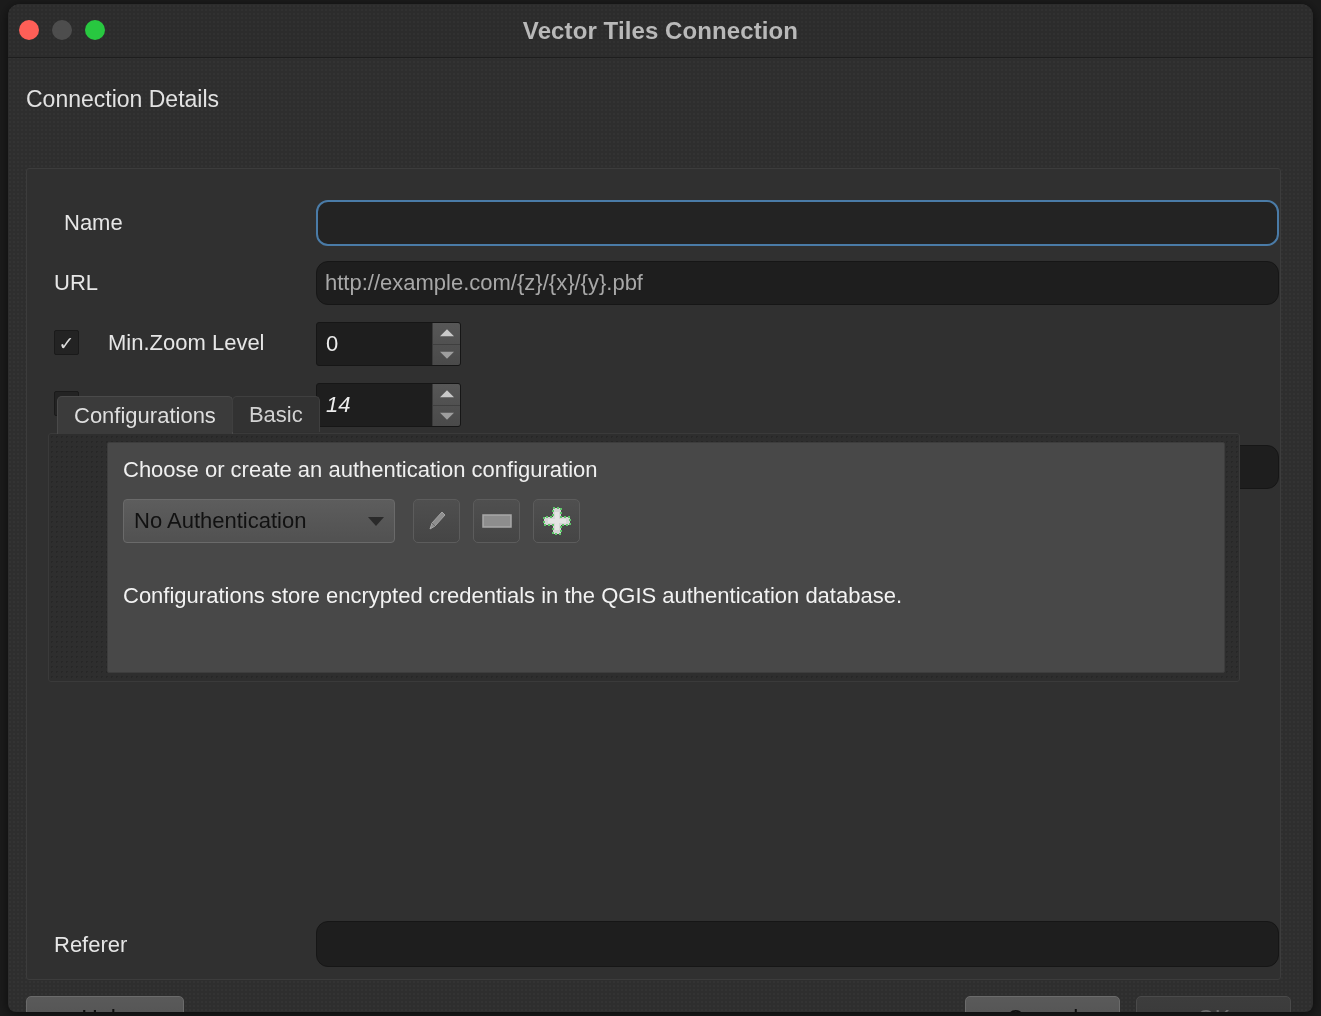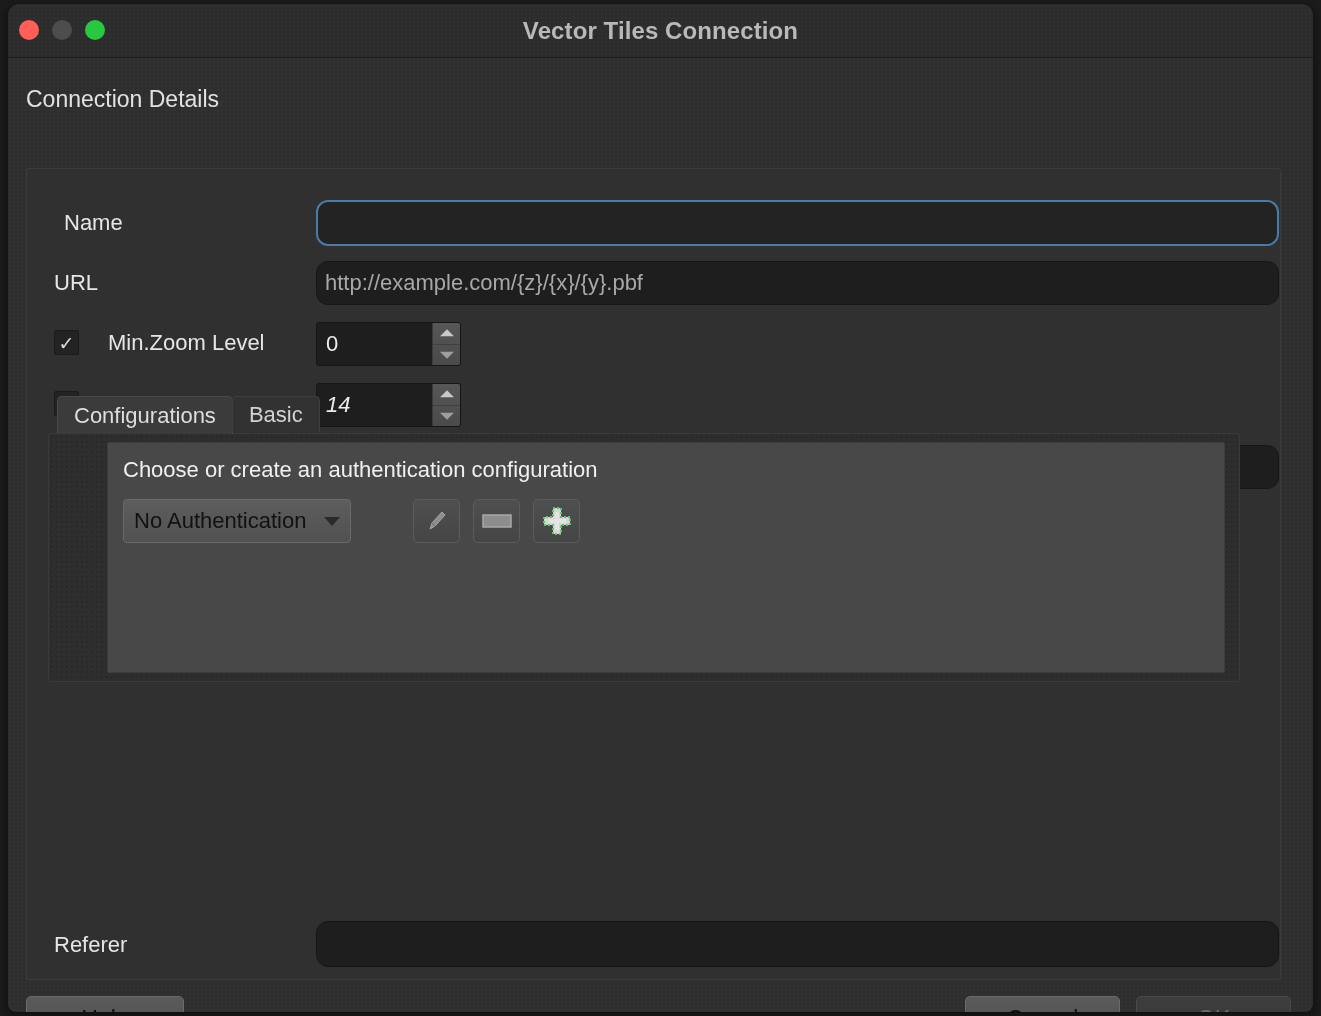--- a/index.html
+++ b/index.html
@@ -234,21 +234,21 @@
     position: absolute;
     left: 15px;
     top: 14px;
     font-size: 22px;
     color: #f0f0f0;
   }
   .combo {
     position: absolute;
     left: 15px;
     top: 56px;
-    width: 228px;
+    width: 272px;
     height: 44px;
     background: linear-gradient(#5d5d5d, #515151);
     border: 1px solid #6a6a6a;
     border-radius: 4px;
     box-sizing: border-box;
     display: flex;
     align-items: center;
     padding: 0 10px;
     font-size: 22px;
     color: #111111;
@@ -401,20 +401,21 @@
           </svg>
         </div>
 
         <div class="iconbtn" style="left:425px;">
           <svg width="32" height="32" viewBox="0 0 32 32">
             <path d="M12 3 H20 V12 H29 V20 H20 V29 H12 V20 H3 V12 H12 Z" fill="#d6d6d6" stroke="#5fc46a" stroke-width="2" stroke-dasharray="2 2"></path>
             <path d="M14 7 H18 V14 H25 V18 H18 V25 H14 V18 H7 V14 H14 Z" fill="#e4e4e4"></path>
           </svg>
         </div>
 
+        <div class="auth-note">Configurations store encrypted credentials in the QGIS authentication database.</div>
       </div>
     </div>
 
     <div class="row-label" style="left:46px; top:874px;">Referer</div>
     <div class="field" style="left:308px; top:863px; width:963px; height:46px;">
       <span></span>
     </div>
 
     <div class="btn enabled" style="left:18px; top:938px; width:158px;">
       <span>Help</span>

